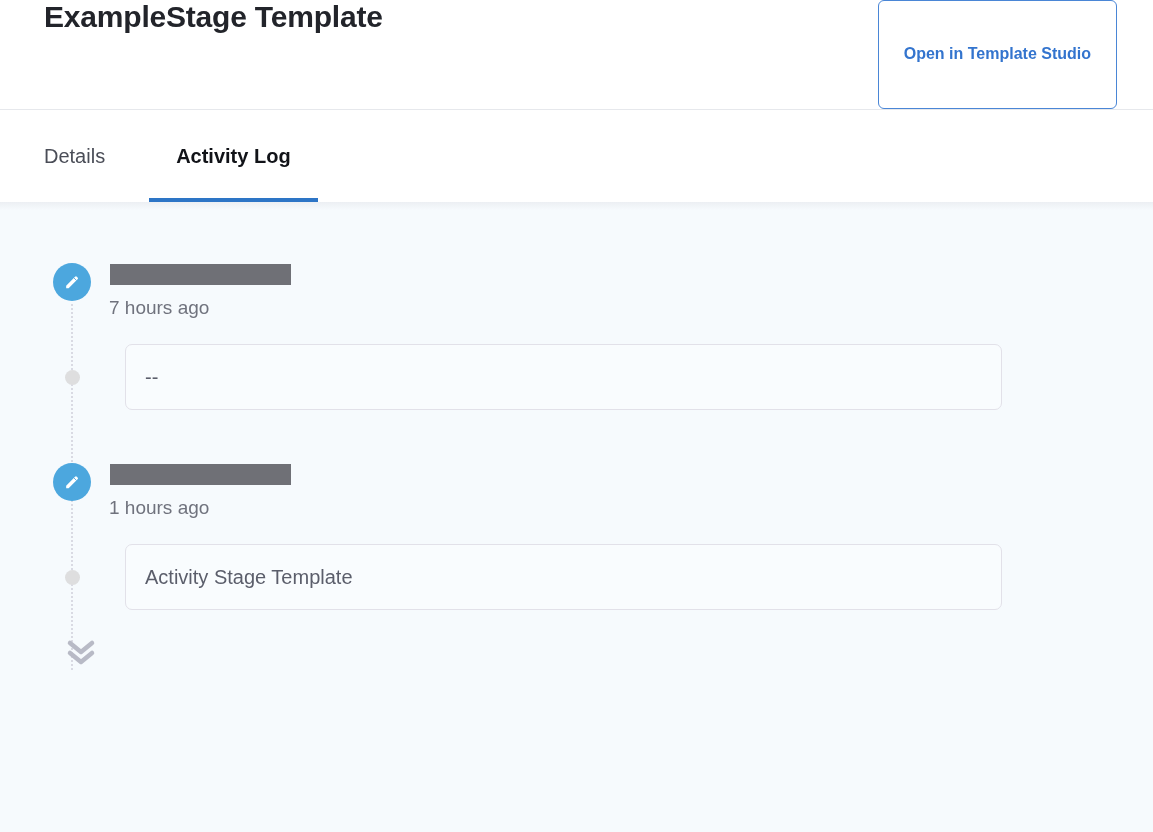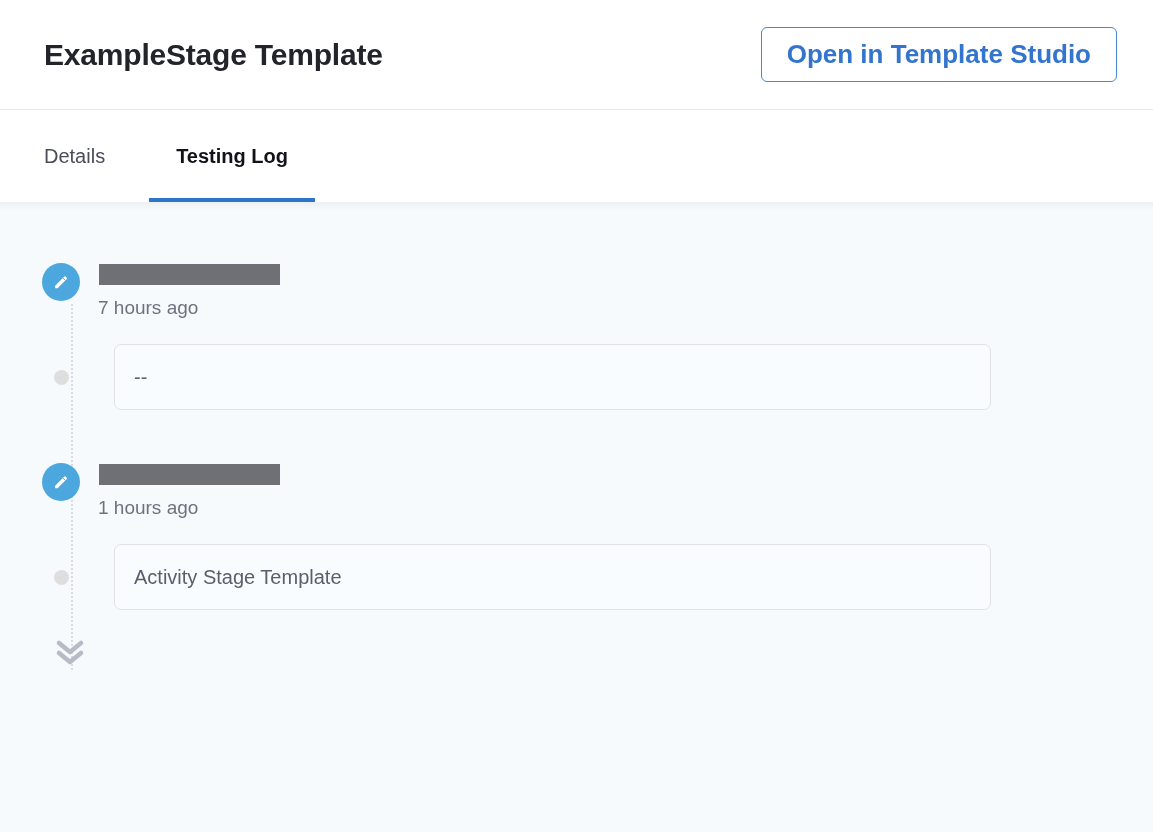--- a/index.html
+++ b/index.html
@@ -16,37 +16,36 @@
     color: #22242a;
     -webkit-font-smoothing: antialiased;
   }
 
   
   .page-header {
     height: 110px;
     background: #ffffff;
     border-bottom: 1px solid #e6e8ec;
     display: flex;
-    align-items: center;
     justify-content: space-between;
     padding: 0 36px 0 44px;
   }
 
   .page-title {
     font-size: 30px;
     font-weight: bold;
     letter-spacing: -0.2px;
     color: #22242a;
     line-height: 1.1;
     white-space: nowrap;
   }
 
   .studio-button {
     font-family: "Liberation Sans", sans-serif;
-    font-size: 26px;
+    font-size: 16px;
     font-weight: bold;
     color: #3374ce;
     background: #ffffff;
     border: 1px solid #4a86d6;
     border-radius: 6px;
     padding: 12px 25px;
     cursor: pointer;
     white-space: nowrap;
     line-height: 1.15;
   }
@@ -97,21 +96,21 @@
   
   .activity-body {
     background: #f6fafd;
     height: 622px;
     padding: 48px 0 0 0;
     position: relative;
   }
 
   .timeline {
     position: relative;
-    padding-left: 42px;
+    padding-left: 53px;
   }
 
   
   .rail {
     position: absolute;
     left: 71px;
     top: 46px;
     bottom: 0;
     width: 2px;
     border-left: 2px dotted #d9dae3;
@@ -244,21 +243,21 @@
 <div class="page-header">
   <div class="page-title">ExampleStage Template</div>
   <button class="studio-button">Open in Template Studio</button>
 </div>
 
 <div class="tab-bar">
   <div class="tab">
     <span>Details</span>
   </div>
   <div class="tab active">
-    <span>Testing Log</span>
+    <span>Activity Log</span>
   </div>
 </div>
 <div class="tab-shadow"></div>
 
 <div class="activity-body">
   <div class="timeline">
 
     <div class="rail"></div>
 
     <div class="entry">

